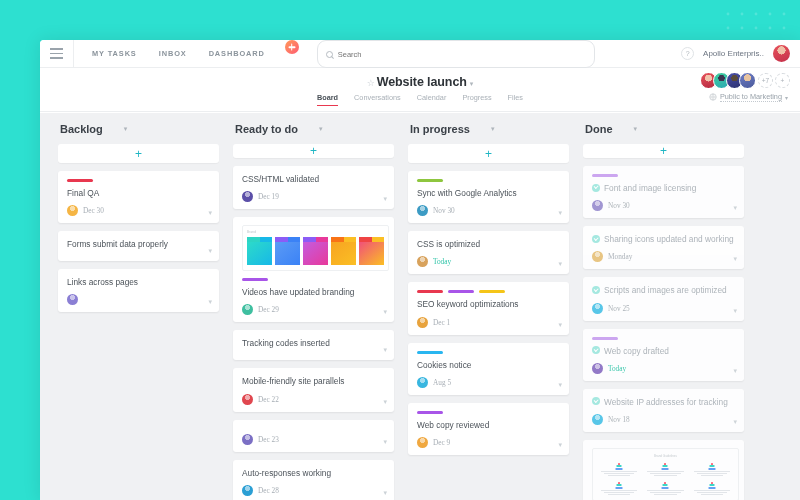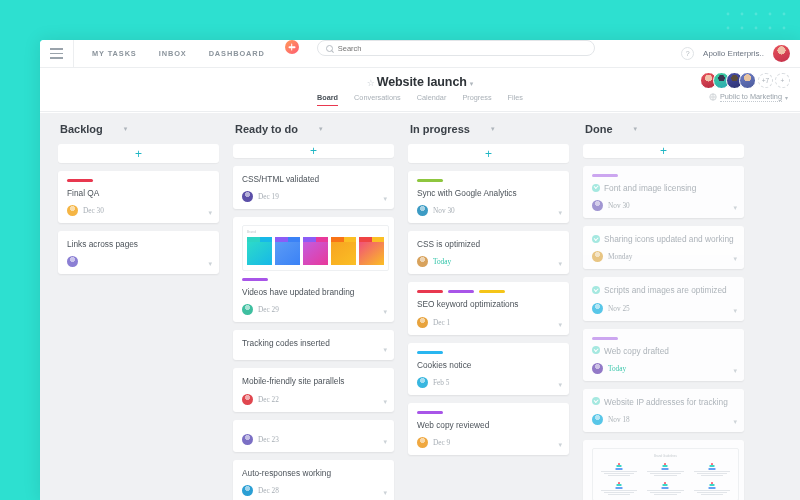--- a/index.html
+++ b/index.html
@@ -54,21 +54,21 @@
     margin-left: 20px; position: relative; cursor: pointer;
     flex: none;
   }
   .plusbtn::before, .plusbtn::after {
     content: ""; position: absolute; background: #fff; border-radius: 1px;
     left: 50%; top: 50%;
   }
   .plusbtn::before { width: 7px; height: 1.6px; transform: translate(-50%,-50%); }
   .plusbtn::after  { width: 1.6px; height: 7px; transform: translate(-50%,-50%); }
   .searchwrap {
-    margin-left: 18px; width: 278px; height: 16px;
+    margin-left: 18px; width: 278px; height: 28px;
     border: 1px solid #e2e5e8; border-radius: 9px;
     display: flex; align-items: center; padding: 0 8px; gap: 5px;
     background: #fff; cursor: text;
   }
   .mag { width: 7px; height: 7px; border: 1.1px solid #b6bcc2; border-radius: 50%;
          position: relative; flex: none; }
   .mag::after { content:""; position:absolute; width:1.1px; height:3px; background:#b6bcc2;
                 right:-1.4px; bottom:-2.2px; transform: rotate(-45deg); }
   .searchwrap input {
     border: 0; outline: 0; font-size: 7.5px; color: #9aa3ab;
@@ -334,20 +334,26 @@
               <span>Final QA</span>
             </div>
             <div class="card-meta">
               <span class="av av-11" style="background:radial-gradient(circle at 50% 33%, rgba(255,255,255,.55) 0 26%, transparent 27%),#f5b544"></span>
               <span class="date">Dec 30</span>
             </div>
             <span class="card-chev">▾</span>
           </div>
           <div class="card">
             <div class="card-title">
+              <span>Forms submit data properly</span>
+            </div>
+            <span class="card-chev">▾</span>
+          </div>
+          <div class="card">
+            <div class="card-title">
               <span>Links across pages</span>
             </div>
             <div class="card-meta">
               <span class="av av-11" style="background:radial-gradient(circle at 50% 33%, rgba(255,255,255,.55) 0 26%, transparent 27%),#8b7fd4"></span>
             </div>
             <span class="card-chev">▾</span>
           </div>
         </div>
       </div>
       <div class="column">
@@ -502,21 +508,21 @@
           </div>
           <div class="card">
             <div class="tags">
               <span class="tag" style="background:#29b6f0"></span>
             </div>
             <div class="card-title">
               <span>Cookies notice</span>
             </div>
             <div class="card-meta">
               <span class="av av-11" style="background:radial-gradient(circle at 50% 33%, rgba(255,255,255,.55) 0 26%, transparent 27%),#38b6e0"></span>
-              <span class="date">Feb 5</span>
+              <span class="date">Aug 5</span>
             </div>
             <span class="card-chev">▾</span>
           </div>
           <div class="card">
             <div class="tags">
               <span class="tag" style="background:#a855e8"></span>
             </div>
             <div class="card-title">
               <span>Web copy reviewed</span>
             </div>

